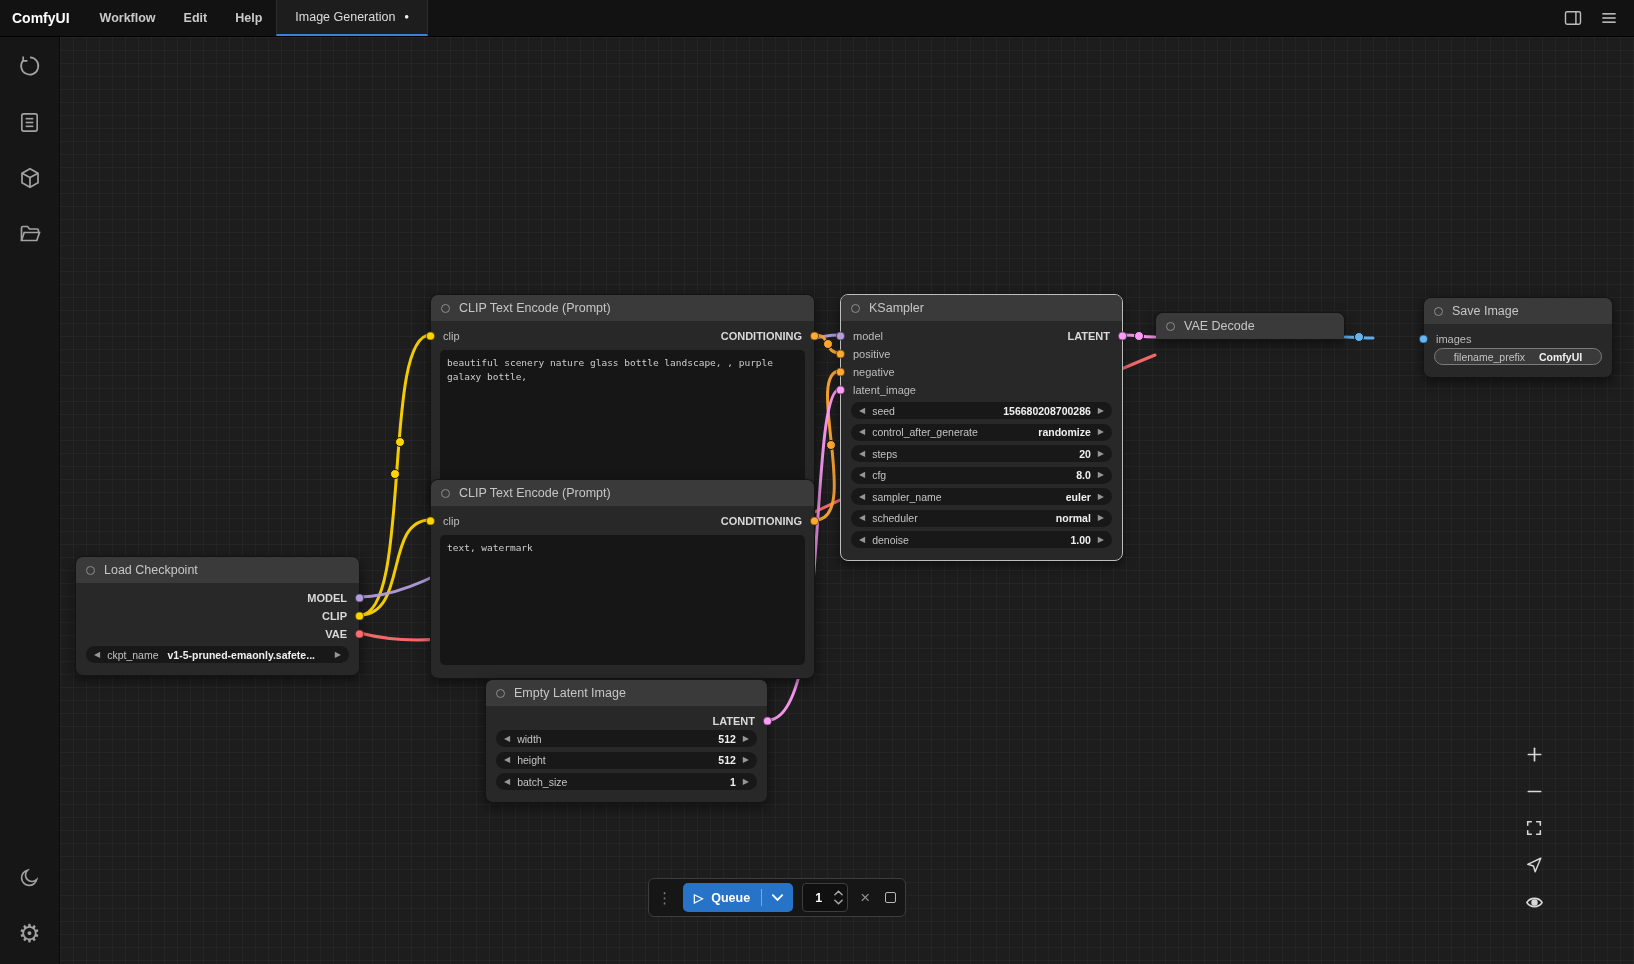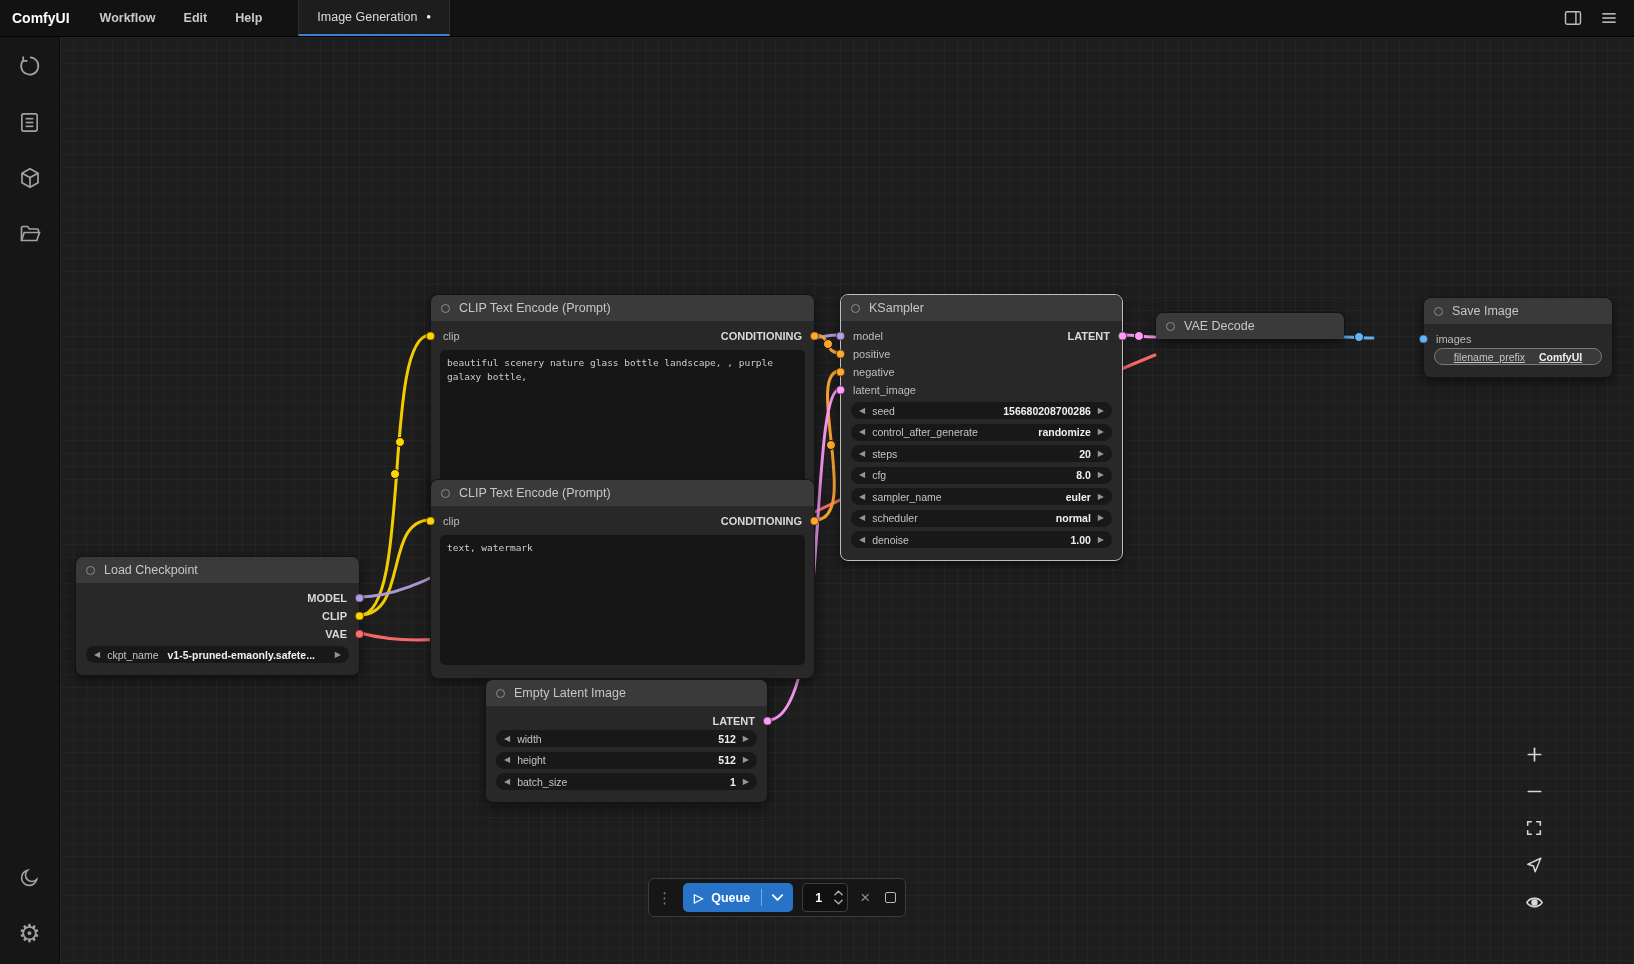--- a/index.html
+++ b/index.html
@@ -6,21 +6,21 @@
   html,body { width:1634px; height:964px; overflow:hidden; background:#111;
     font-family:"Liberation Sans", sans-serif; color:#ccc; }
 
   
   .topbar { position:absolute; left:0; top:0; width:1634px; height:37px;
     background:#121212; border-bottom:1px solid #000; display:flex; align-items:stretch; z-index:20; }
   .logo { display:flex; align-items:center; padding:0 16px 0 12px; font-weight:bold;
     font-size:14px; color:#fff; cursor:pointer; }
   .menu-item { display:flex; align-items:center; padding:0 14px; font-size:12.5px;
     font-weight:600; color:#c9c9c9; cursor:pointer; }
-  .tab { margin-left:22px; display:flex; align-items:center; gap:9px; padding:0 18px;
+  .tab { display:flex; align-items:center; gap:9px; padding:0 18px;
     background:#1d1d1d; border-left:1px solid #2c2c2c; border-right:1px solid #2c2c2c;
     border-bottom:2px solid #3f7fd4; color:#dcdcdc; font-size:12.5px; cursor:pointer; }
   .tab-dot { font-size:8px; color:#e9f2fb; line-height:1; }
   .topbar-right { margin-left:auto; display:flex; align-items:center; gap:6px; padding-right:10px; }
   .tb-iconbtn { width:30px; height:28px; display:flex; align-items:center; justify-content:center;
     color:#bdbdbd; cursor:pointer; border-radius:4px; }
 
   
   .sidebar { position:absolute; left:0; top:37px; width:60px; height:927px; background:#161616;
     border-right:1px solid #0a0a0a; display:flex; flex-direction:column; align-items:center;
@@ -58,21 +58,21 @@
   .c-model{background:#B39DDB} .c-clip{background:#FFD500} .c-vae{background:#FF6E6E}
   .c-cond{background:#FFA931} .c-latent{background:#FF9CF9} .c-image{background:#64B5F6}
 
   .widget { height:17px; background:#181818; border-radius:9px; margin:0 10px 4.5px;
     display:flex; align-items:center; gap:7px; padding:0 8px; font-size:10.5px; color:#c3c3c3; cursor:pointer; }
   .widget .arr { color:#969696; font-size:8px; line-height:1; cursor:pointer; }
   .widget .wval { margin-left:auto; font-weight:bold; color:#efefef; }
   .widget.inline .wval { margin-left:2px; }
   .widget.inline .arr.last { margin-left:auto; }
   .widget.text-widget { background:#3a3a3a; border:1px solid #7c7c7c; border-radius:10px;
-    justify-content:center; gap:14px;text-decoration:underline; }
+    justify-content:center; gap:14px; }
   .widget.text-widget .wval { margin-left:0; }
 
   .textarea { background:#161616; border-radius:5px; margin:5px 9px 6px; padding:6px 7px;
     font-family:"DejaVu Sans Mono", monospace; font-size:9.5px; line-height:1.45;
     color:#cdcdcd; cursor:text; overflow:hidden; }
 
   
   .queue-bar { position:absolute; left:588px; top:841px; height:39px; background:#161616;
     border:1px solid #3d3d3d; border-radius:6px; display:flex; align-items:center;
     padding:0 9px 0 6px; gap:9px; z-index:6; }

